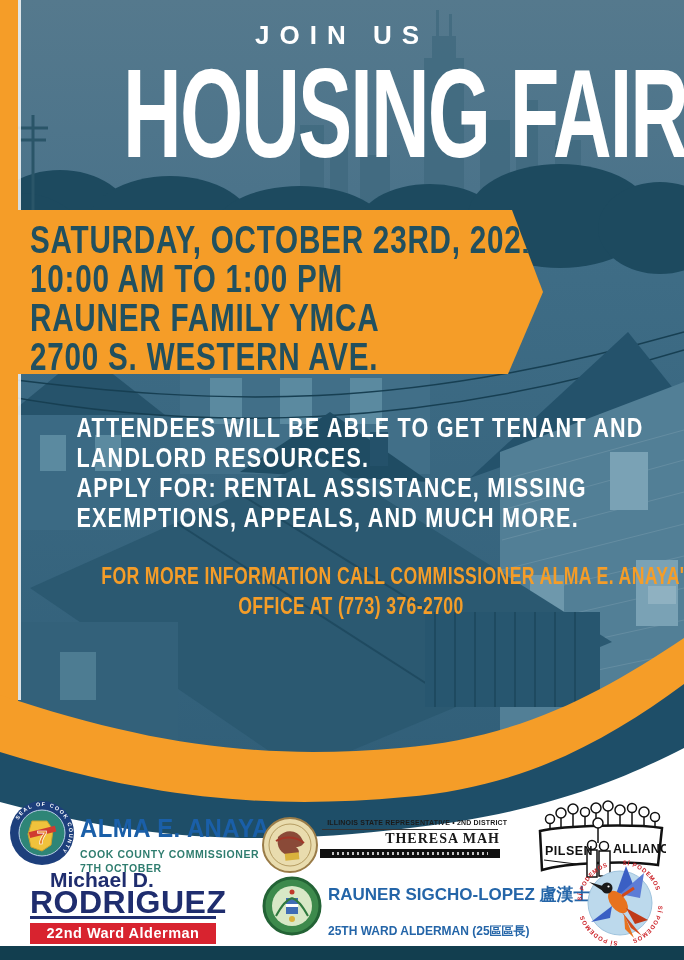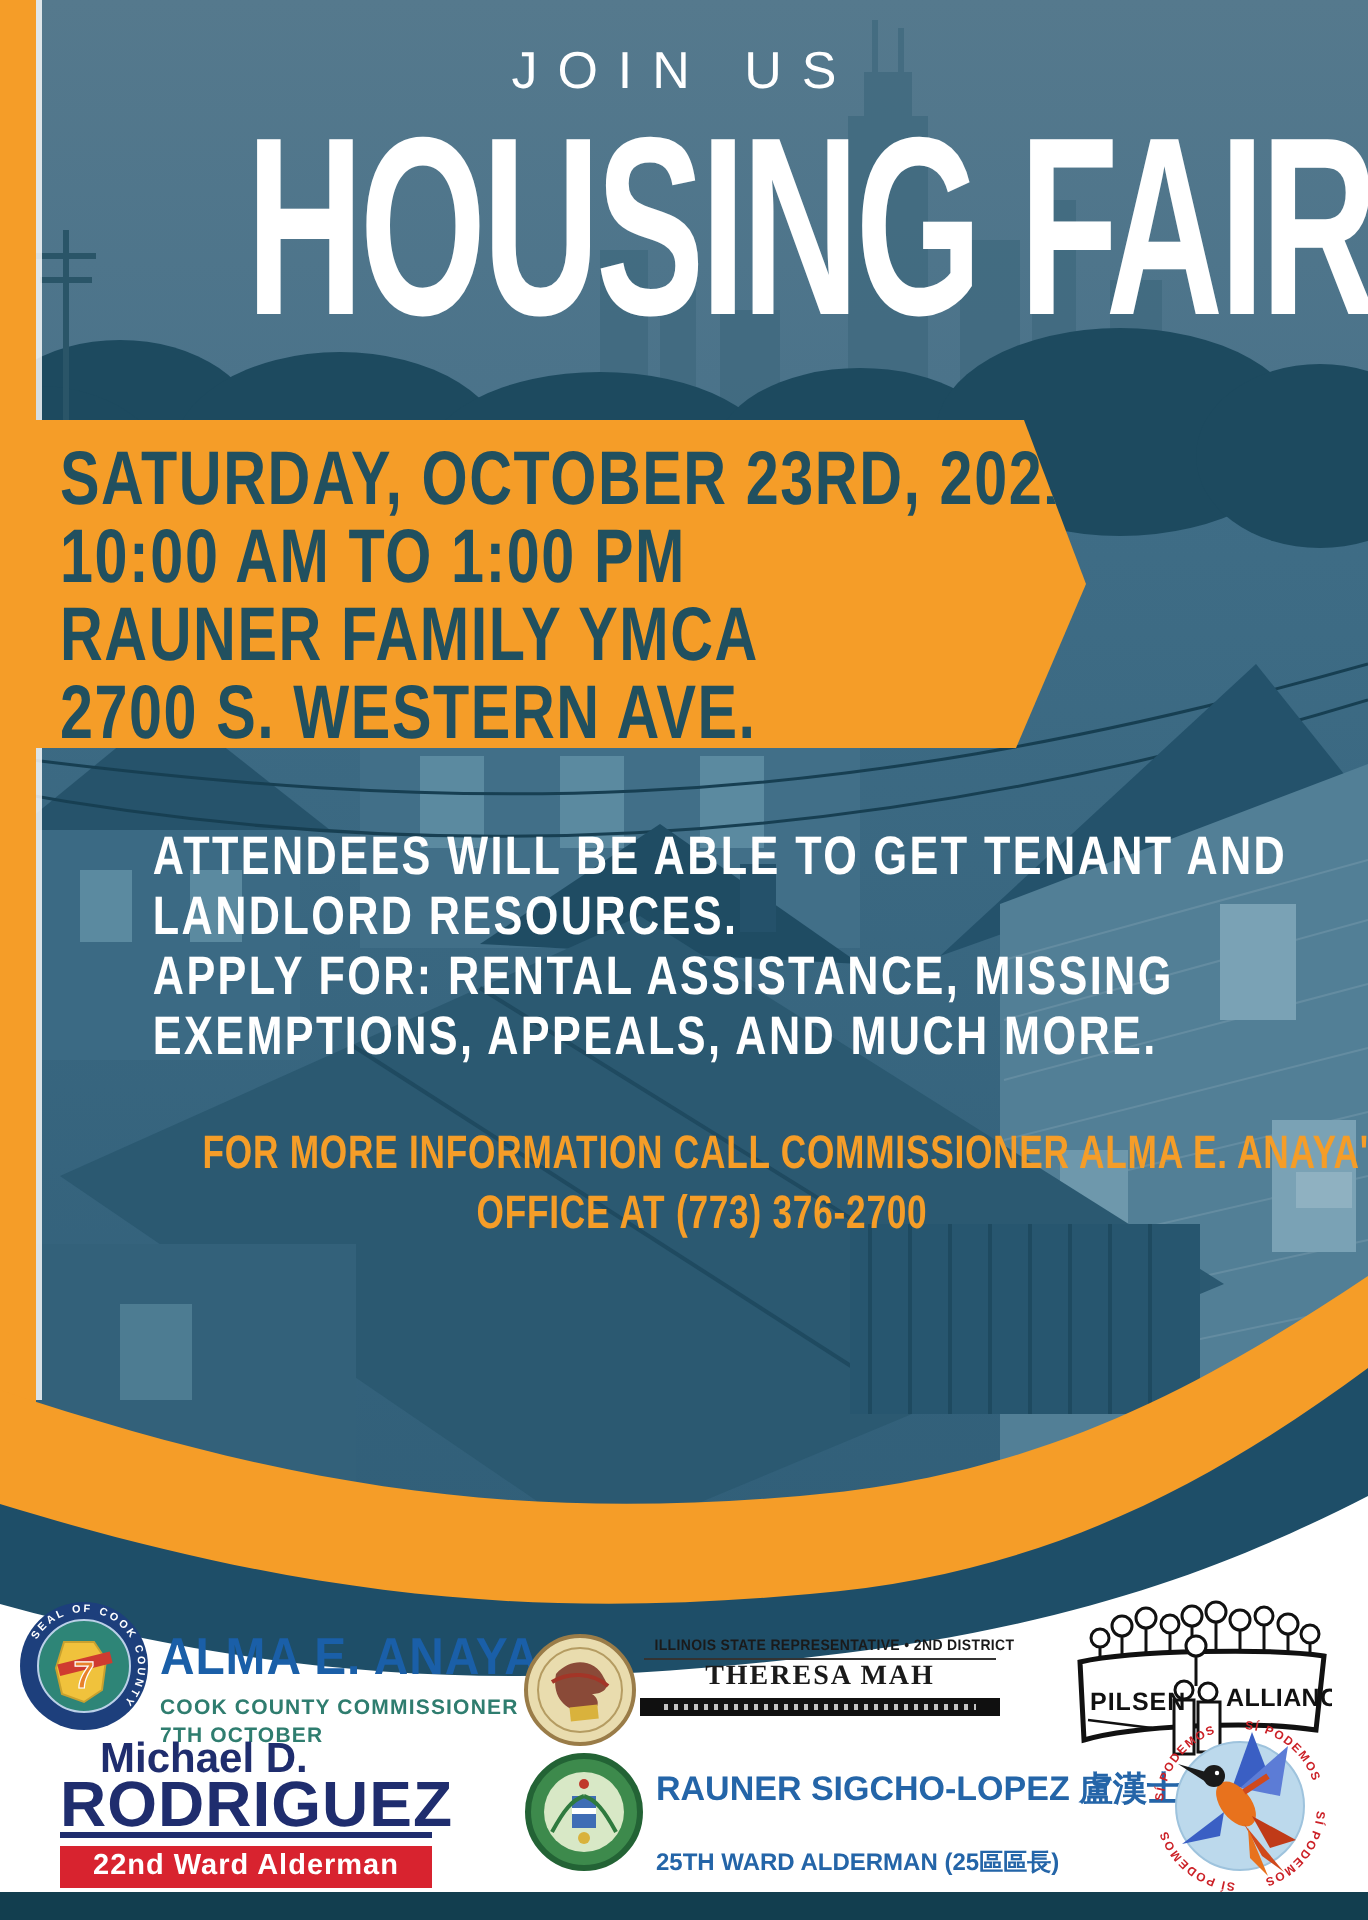--- a/index.html
+++ b/index.html
@@ -8,21 +8,21 @@
   .abs{position:absolute;}
 
   
   .photo-layer{left:0;top:0;z-index:0;}
 
   
   .left-stripe{left:0;top:0;width:18px;height:710px;background:var(--c-orange,#F59D28);z-index:1;}
   .stripe-gap{left:18px;top:0;width:3px;height:700px;background:rgba(255,255,255,.82);z-index:1;}
 
   
-  .kicker{left:0;top:20px;width:684px;text-align:center;color:#fff;font-weight:400;
+  .kicker{left:0;top:20px;width:684px;text-align:center;color:#fff;font-weight:700;
           font-size:26px;letter-spacing:10px;z-index:3;}
   .title{left:0;top:44px;width:684px;text-align:center;color:#fff;font-weight:700;
          font-size:127px;line-height:1.1;letter-spacing:-3px;white-space:nowrap;
          transform:scaleX(.64);transform-origin:50% 50%;z-index:3;}
 
   
   .banner{left:0;top:210px;width:560px;height:164px;background:var(--c-orange,#F59D28);
           clip-path:polygon(0 0,512px 0,543px 82px,508px 164px,0 164px);
           padding:0;z-index:2;}
   .banner-inner{position:absolute;left:30px;top:11px;}
@@ -44,21 +44,21 @@
   
   .sponsor{z-index:5;}
   .anaya-text{left:80px;top:813px;width:240px;}
   .anaya-name{font-weight:700;font-size:26px;color:var(--c-anaya_blue,#1A5FA8);letter-spacing:.5px;
               white-space:nowrap;transform:scaleX(.92);transform-origin:0 50%;}
   .anaya-sub{margin-top:4px;font-weight:700;font-size:10.5px;letter-spacing:.6px;
              color:var(--c-anaya_teal,#2F7D6F);}
   .anaya-dist{margin-top:2px;font-weight:700;font-size:10.5px;letter-spacing:.6px;
               color:var(--c-anaya_teal,#2F7D6F);}
 
-  .mah-text{left:320px;top:818px;width:180px;text-align:center;}
+  .mah-text{left:320px;top:818px;width:180px;text-align:right;}
   .mah-header{font-weight:700;font-size:7.6px;letter-spacing:.2px;color:var(--c-mah_black,#1A1A1A);
               white-space:nowrap;transform:scaleX(.92);transform-origin:50% 50%;}
   .mah-rule{height:1px;background:#333;margin:2px 2px 1px 2px;}
   .mah-name{font-family:"Liberation Serif",serif;font-weight:700;font-size:14px;letter-spacing:1px;
             color:var(--c-mah_black,#1A1A1A);}
   .mah-bar{height:9px;background:#101010;margin-top:2px;position:relative;}
   .mah-bar-specks{position:absolute;left:12px;right:12px;top:3px;height:3px;
       background:repeating-linear-gradient(90deg,rgba(255,255,255,.75) 0 2px,transparent 2px 5px);}
 
   .rodz-block{left:30px;top:871px;width:186px;}

